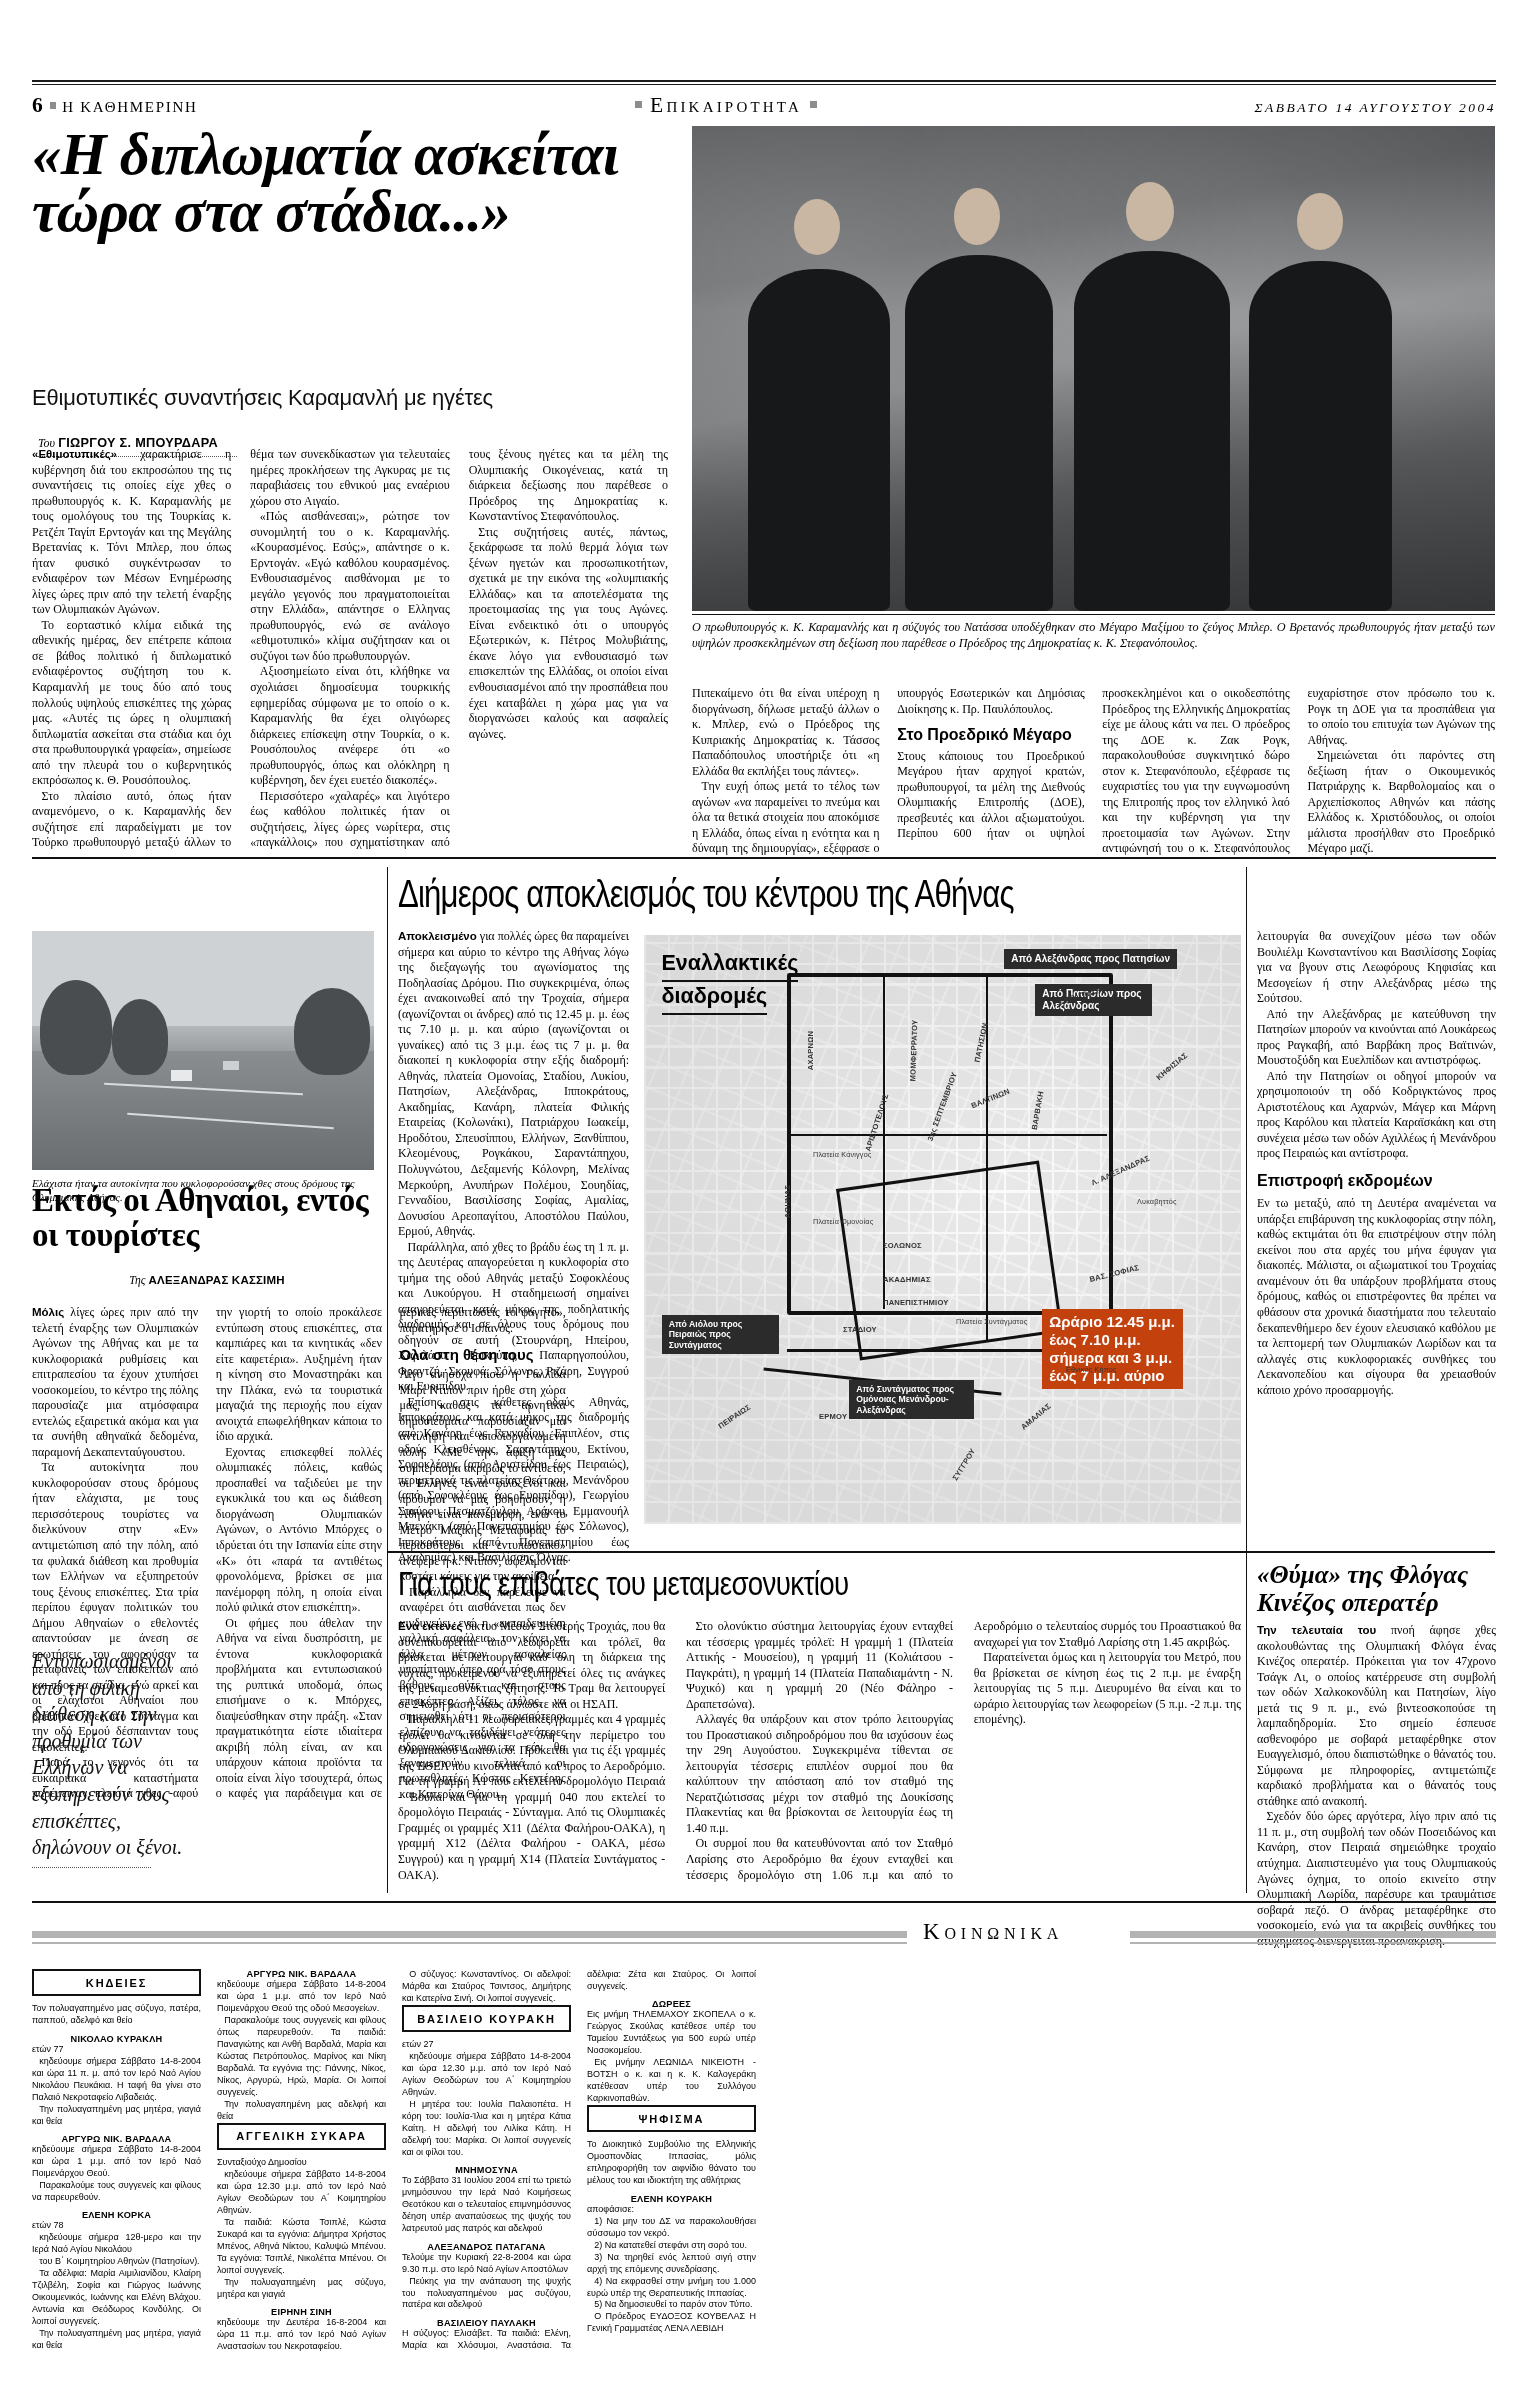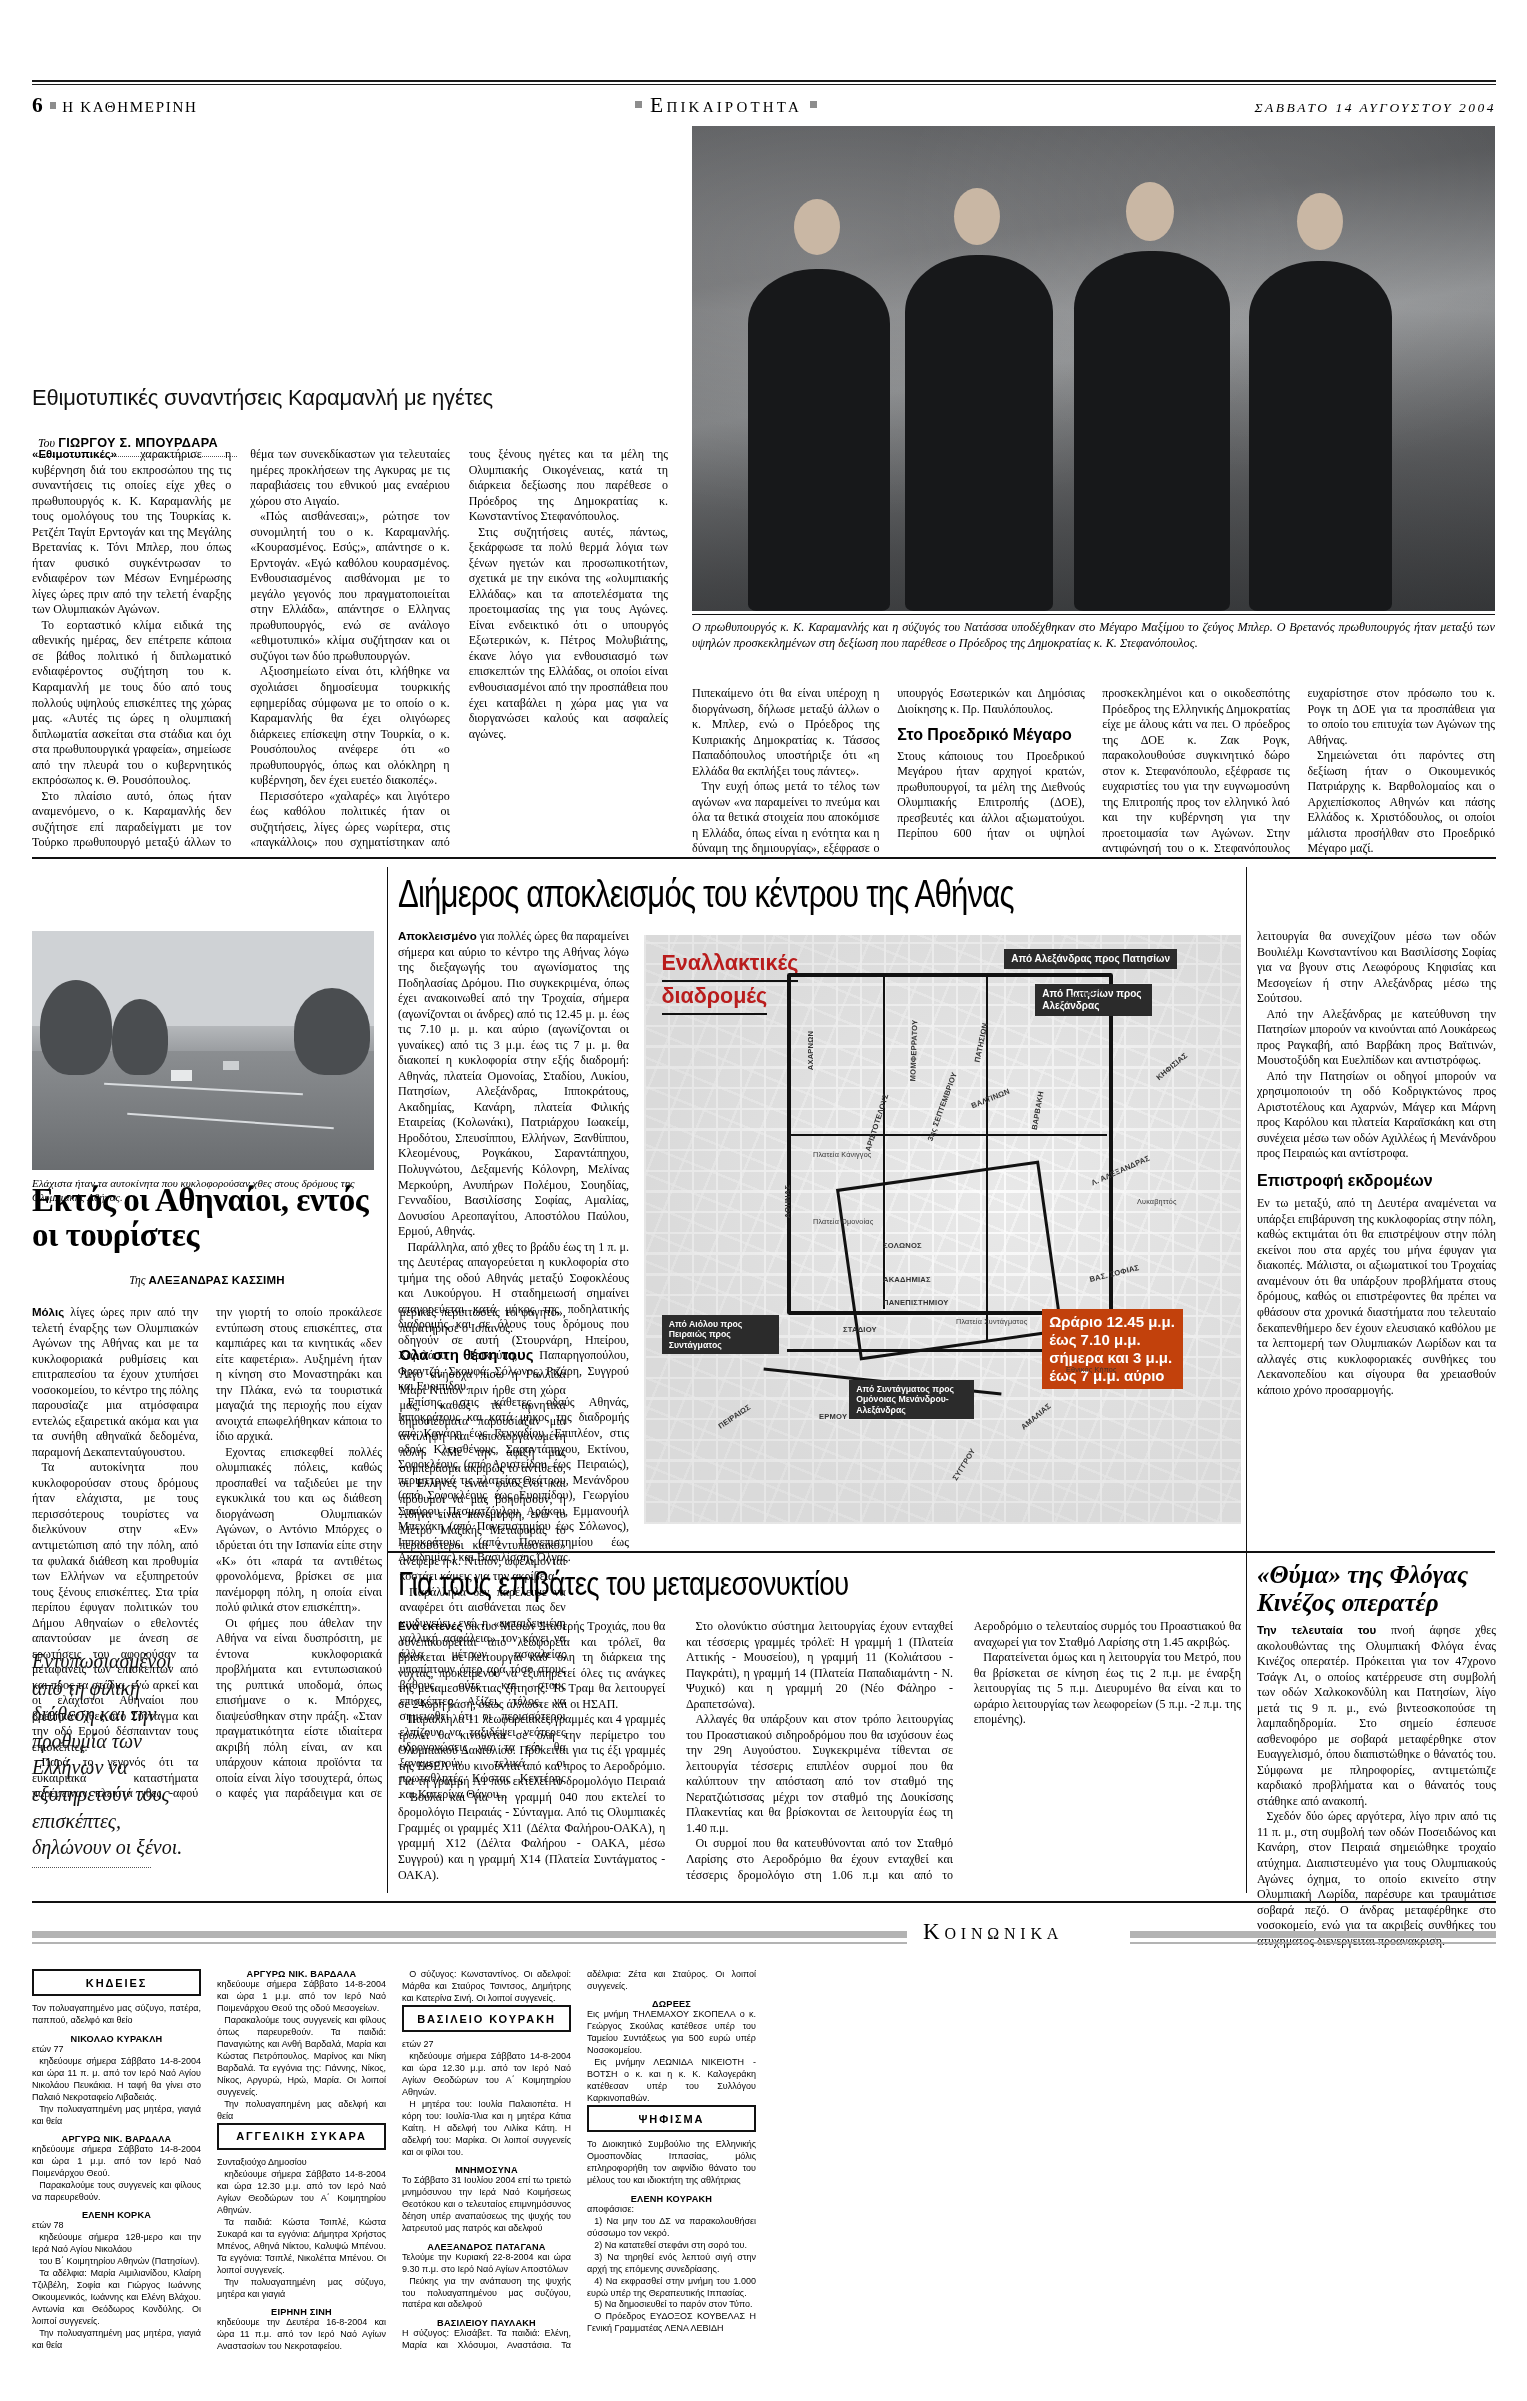--- a/index.html
+++ b/index.html
@@ -111,21 +111,21 @@
   .map .greygrad{position:absolute;inset:0;background:
        radial-gradient(ellipse at 60% 45%, rgba(210,210,210,.0), rgba(190,190,190,.35) 70%);}
   .route{position:absolute;border:4px solid #111;background:transparent;}
   .r-main{left:143px;top:38px;width:318px;height:334px;border-radius:2.4px;}
   .r-inner{left:203px;top:239px;width:199px;height:167px;border:3.2px solid #111;transform:rotate(-8deg);}
   .r-thin{position:absolute;background:#111;}
   .maplabel{position:absolute;background:#2b2b2b;color:#fff;
      font-family:"Liberation Sans",sans-serif;font-weight:700;font-size:10px;
      padding:4px 7.2px;line-height:1.2;white-space:nowrap;}
   .maptitle{position:absolute;left:17.5px;top:14.3px;
-     font-family:"Liberation Sans",sans-serif;font-weight:700;font-size:21.5px;line-height:1.35;color:#b91c1c;}
+     font-family:"Liberation Sans",sans-serif;font-weight:700;font-size:21.5px;line-height:1.35;color:#000000;}
   .maptitle span{display:block;border-bottom:2px solid #111;padding-bottom:1.6px;width:max-content;}
   .streetname{position:absolute;font-family:"Liberation Sans",sans-serif;font-weight:700;
      font-size:7.6px;color:#333;letter-spacing:0.2px;white-space:nowrap;}
 
   
   .photo2{position:absolute;left:32px;top:931px;width:342px;height:239px;
     background:linear-gradient(180deg,#9fa2a6 0%,#b9bcbf 38%,#7d8084 62%,#5d6063 100%);overflow:hidden;}
   .photo2 .road{position:absolute;left:0;right:0;bottom:0;height:119px;
     background:linear-gradient(180deg,#8b8e91,#6a6d70);}
   .photo2 .sky{position:absolute;left:0;right:0;top:0;height:95px;background:#cfd2d5;}
@@ -183,20 +183,21 @@
       <div class="folio">
         <span>6</span><span class="sq"></span><span class="paper">Η ΚΑΘΗΜΕΡΙΝΗ</span>
       </div>
       <div class="section-kicker">
         <span class="sq"></span><span>Επικαιροτητα</span><span class="sq"></span>
       </div>
       <div class="dateline">ΣΑΒΒΑΤΟ 14 ΑΥΓΟΥΣΤΟΥ 2004</div>
     </div>
   </div>
 
+  <h1 class="lead-head" style="position:absolute;left:32px;top:126px;">«Η διπλωματία ασκείται τώρα στα στάδια...»</h1>
 
   <div class="lead-sub" style="position:absolute;left:32px;top:366px;">Εθιμοτυπικές συναντήσεις Καραμανλή με ηγέτες</div>
 
   <div class="byline" style="position:absolute;left:38px;top:420px;">
     <span class="pre">Του</span>
     <span class="who">ΓΙΩΡΓΟΥ Σ. ΜΠΟΥΡΔΑΡΑ</span>
     <div class="dots"></div>
   </div>
 
   <div class="lead-photo" style="left:692px;top:126px;width:803px;height:485px;">

